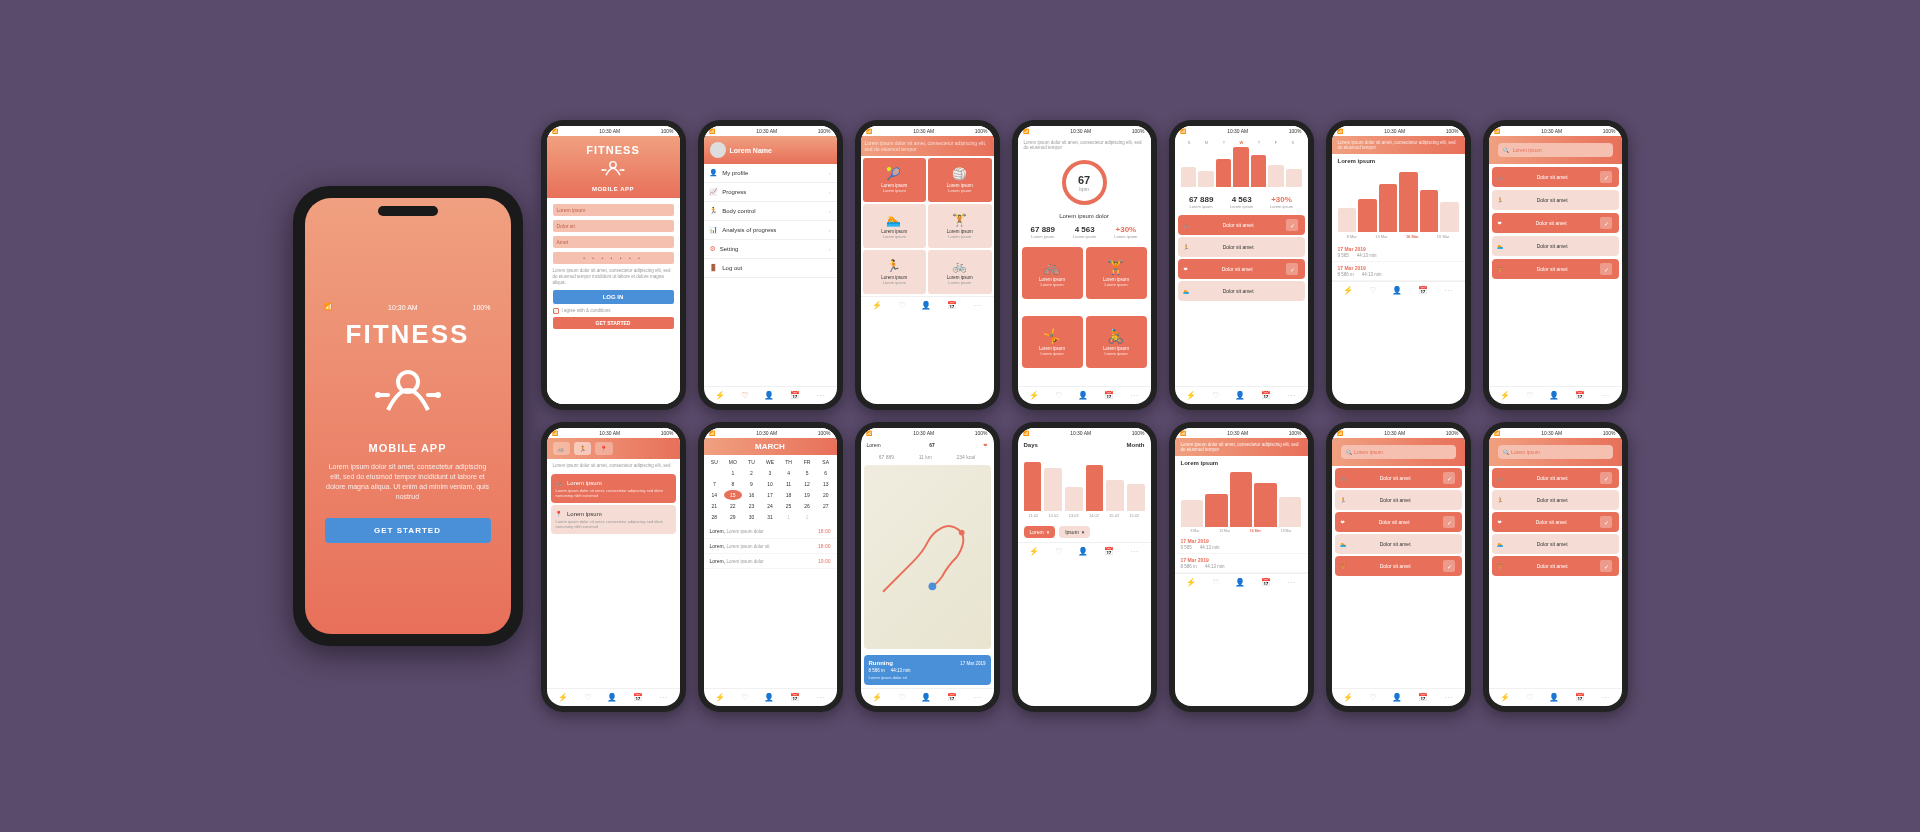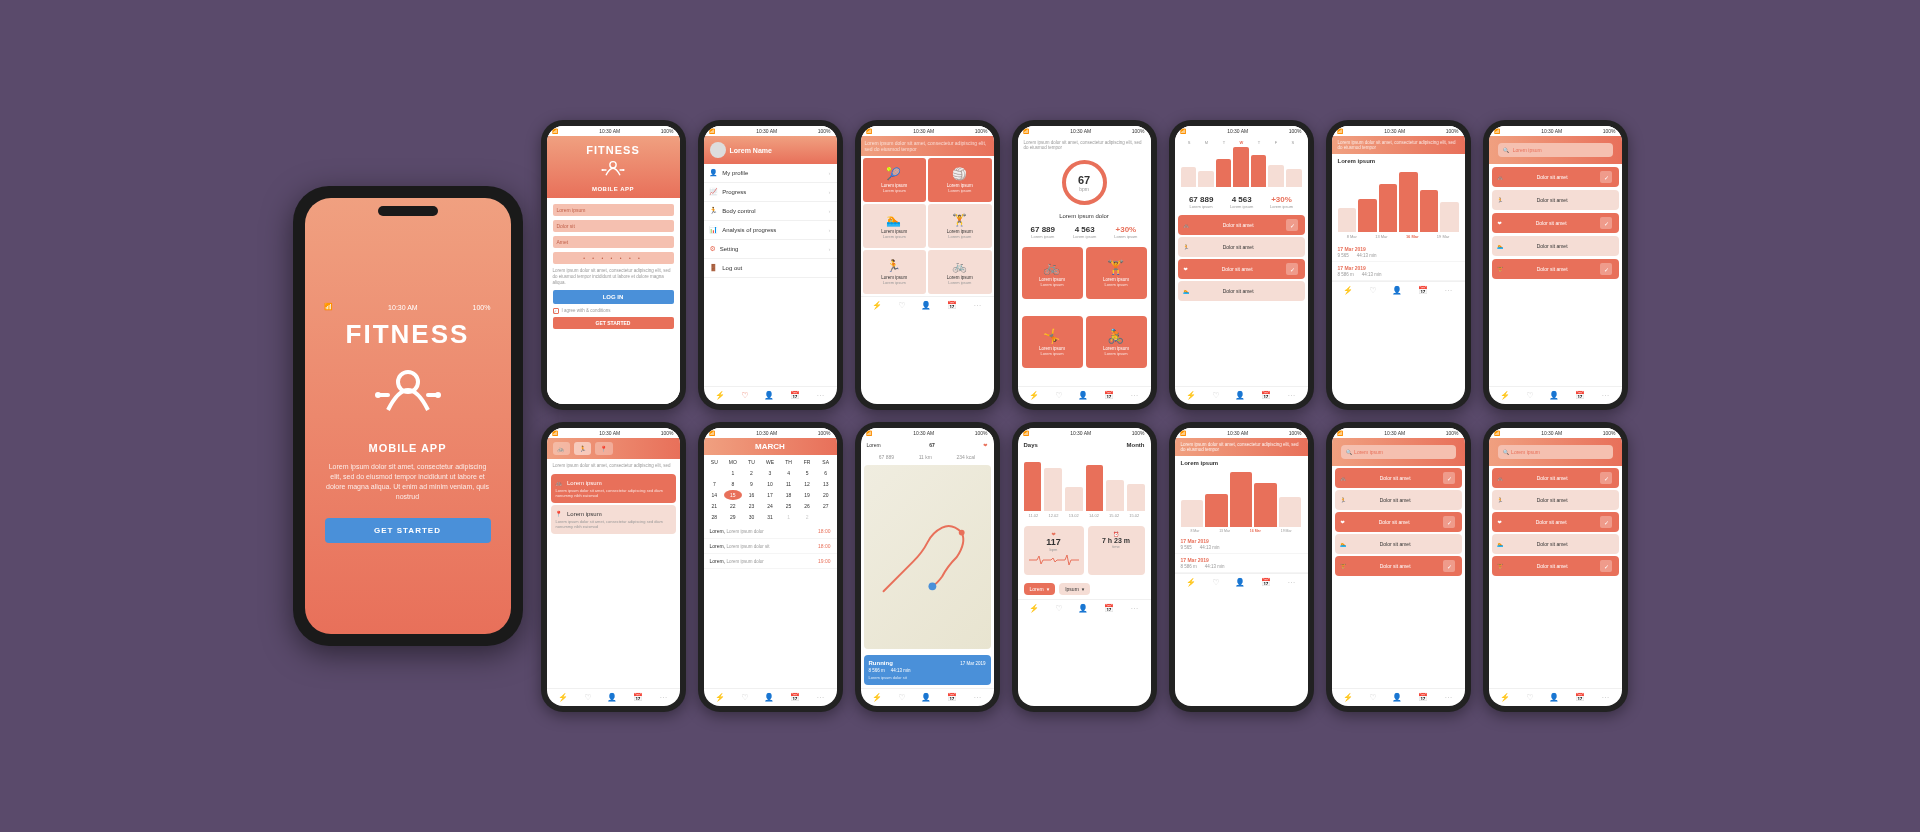--- a/index.html
+++ b/index.html
@@ -981,36 +981,20 @@
           <div style="display:flex;justify-content:space-around;font-size:4px;color:#999;margin-top:2px;">
             <span>11.02</span>
               <span>12.02</span>
               <span>13.02</span>
               <span>14.02</span>
               <span>15.02</span>
               <span>15.02</span>
           </div>
         </div>
 
-        <div style="display:flex;gap:4px;padding:4px 6px;">
-          <div style="flex:1;background:#f5ddd5;border-radius:4px;padding:5px;text-align:center;">
-            <div style="font-size:5px;color:#e8705a;">❤</div>
-            <div style="font-size:9px;font-weight:bold;color:#333;">117</div>
-            <div style="font-size:4px;color:#999;">bpm</div>
-            
-            <svg width="50" height="12" viewBox="0 0 50 12">
-              <polyline points="0,6 8,6 10,2 12,10 14,6 22,6 24,4 26,8 28,6 36,6 38,1 40,11 42,6 50,6" fill="none" stroke="#e8705a" stroke-width="1"></polyline>
-            </svg>
-          </div>
-          <div style="flex:1;background:#f5ddd5;border-radius:4px;padding:5px;text-align:center;">
-            <div style="font-size:5px;color:#999;">⏰</div>
-            <div style="font-size:7px;font-weight:bold;color:#333;">7 h 23 m</div>
-            <div style="font-size:4px;color:#999;">time</div>
-          </div>
-        </div>
 
         <div style="display:flex;gap:4px;padding:4px 6px;">
           <div class="dropdown">Lorem <span>▾</span></div>
           <div class="dropdown" style="background:#f5ddd5;color:#333;">Ipsum <span>▾</span></div>
         </div>
         <div class="bottom-nav">
           <span>⚡</span>
           <span>♡</span>
           <span>👤</span>
           <span>📅</span>

